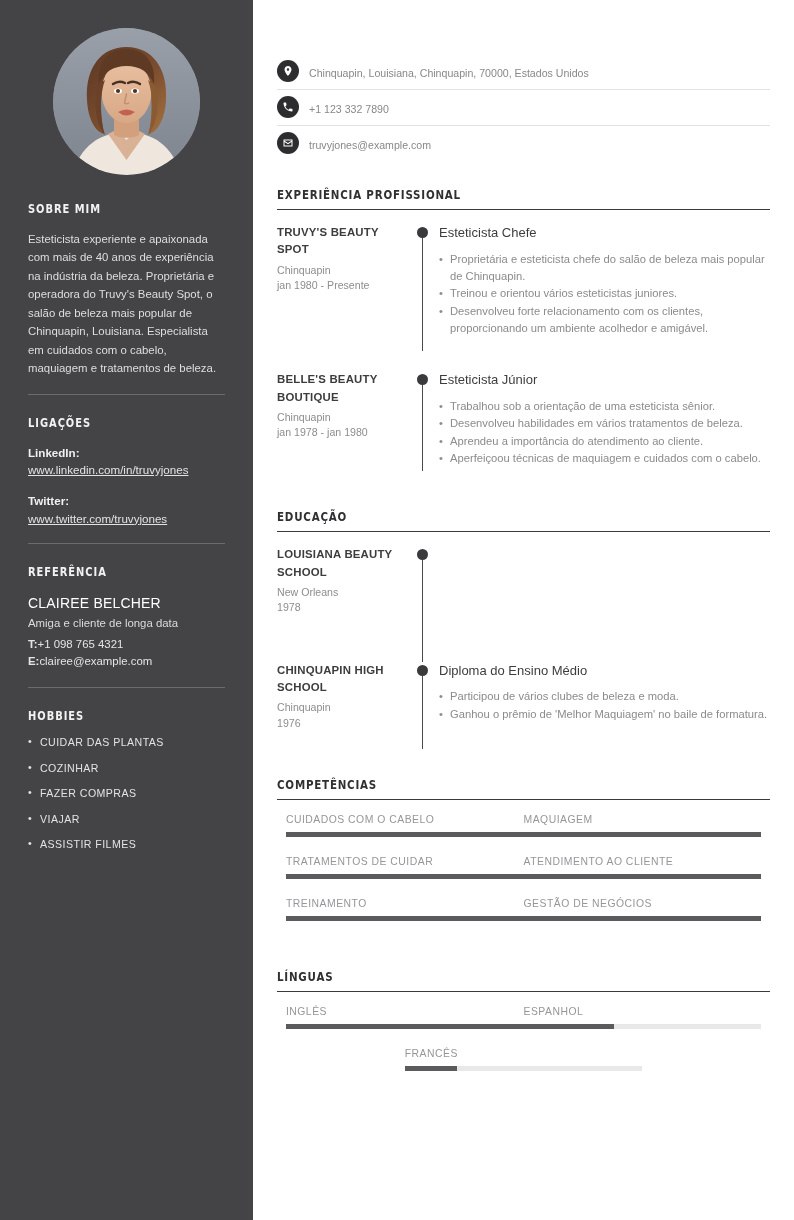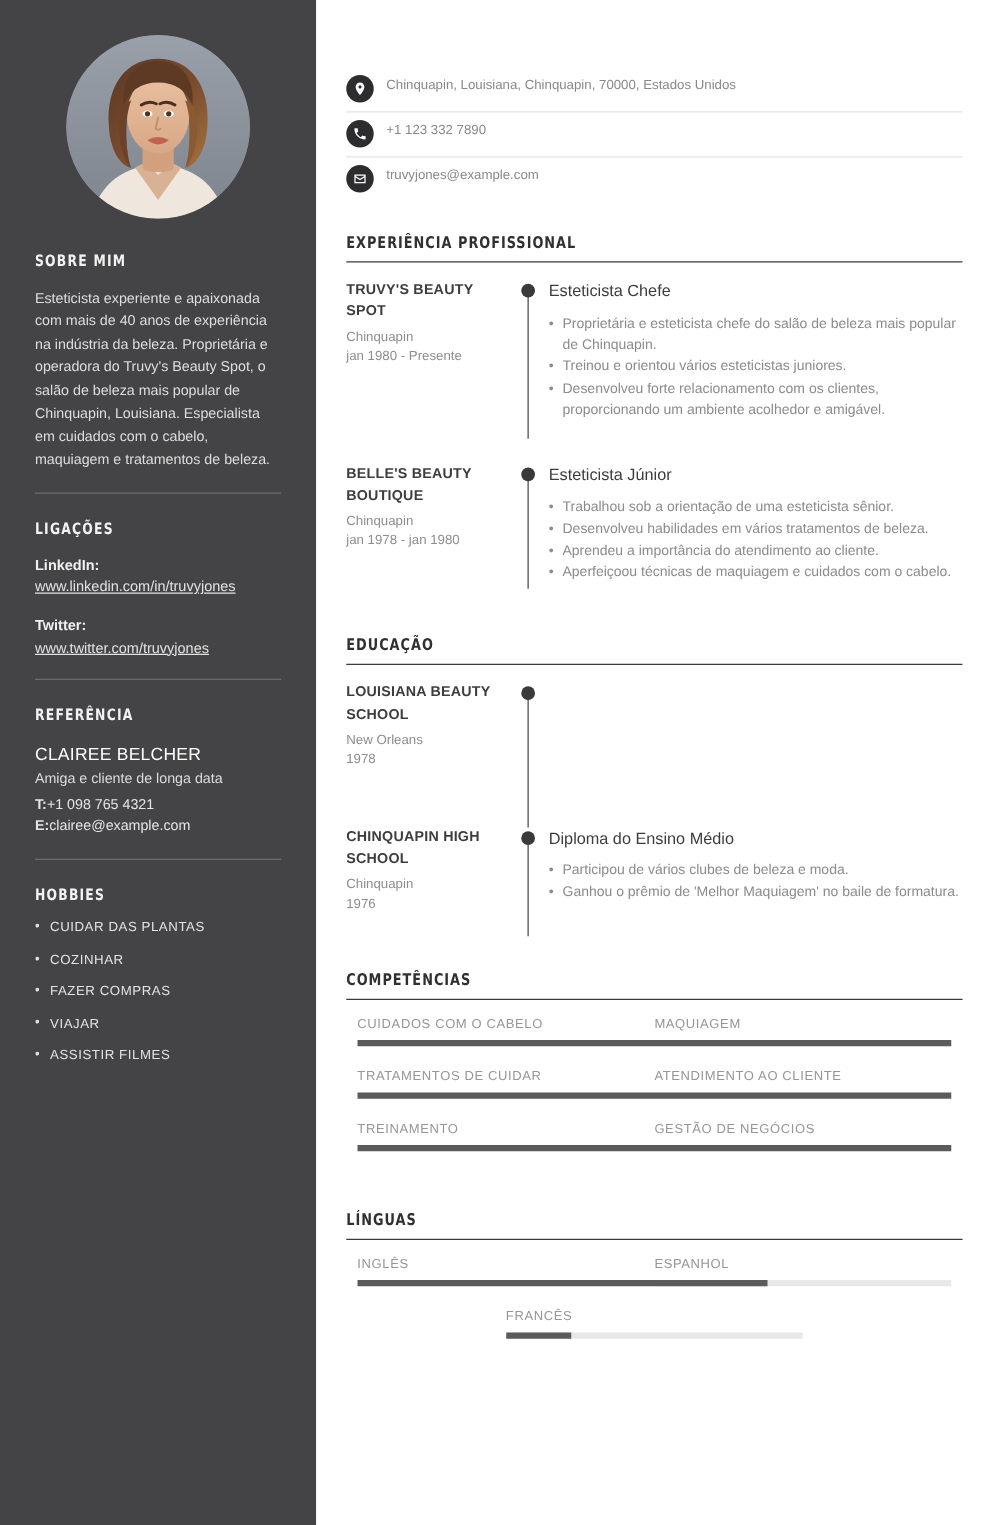--- a/index.html
+++ b/index.html
@@ -81,21 +81,21 @@
     transform-origin: left center;
   }
   .role {
     font-family: "DejaVu Sans Condensed", "Liberation Sans Narrow", "Liberation Sans", sans-serif;
     font-weight: 700;
     font-size: 10.5px; letter-spacing: 1.6px; color: #5a5a5c;
     margin-top: 6px; transform: scaleX(0.88); transform-origin: left center;
   }
 
   .contacts { flex: 1; padding-top: 10px; }
-  .c-row { display: flex; align-items: flex-start; padding: 5px 0 7px 0; border-bottom: 1px solid #e2e2e2; }
+  .c-row { display: flex; align-items: flex-end; padding: 5px 0 7px 0; border-bottom: 1px solid #e2e2e2; }
   .c-row:last-child { border-bottom: none; }
   .c-icon {
     flex: 0 0 22px; width: 22px; height: 22px; border-radius: 50%;
     background: #2d2d2f; display: flex; align-items: center; justify-content: center;
     margin-right: 10px; margin-top: 1px;
   }
   .c-icon svg { width: 12px; height: 12px; fill: #fff; }
   .c-text { font-size: 10.6px; line-height: 1.48; color: #88888a; padding-top: 2px; }
 
   .sec { margin-top: 26px; }

